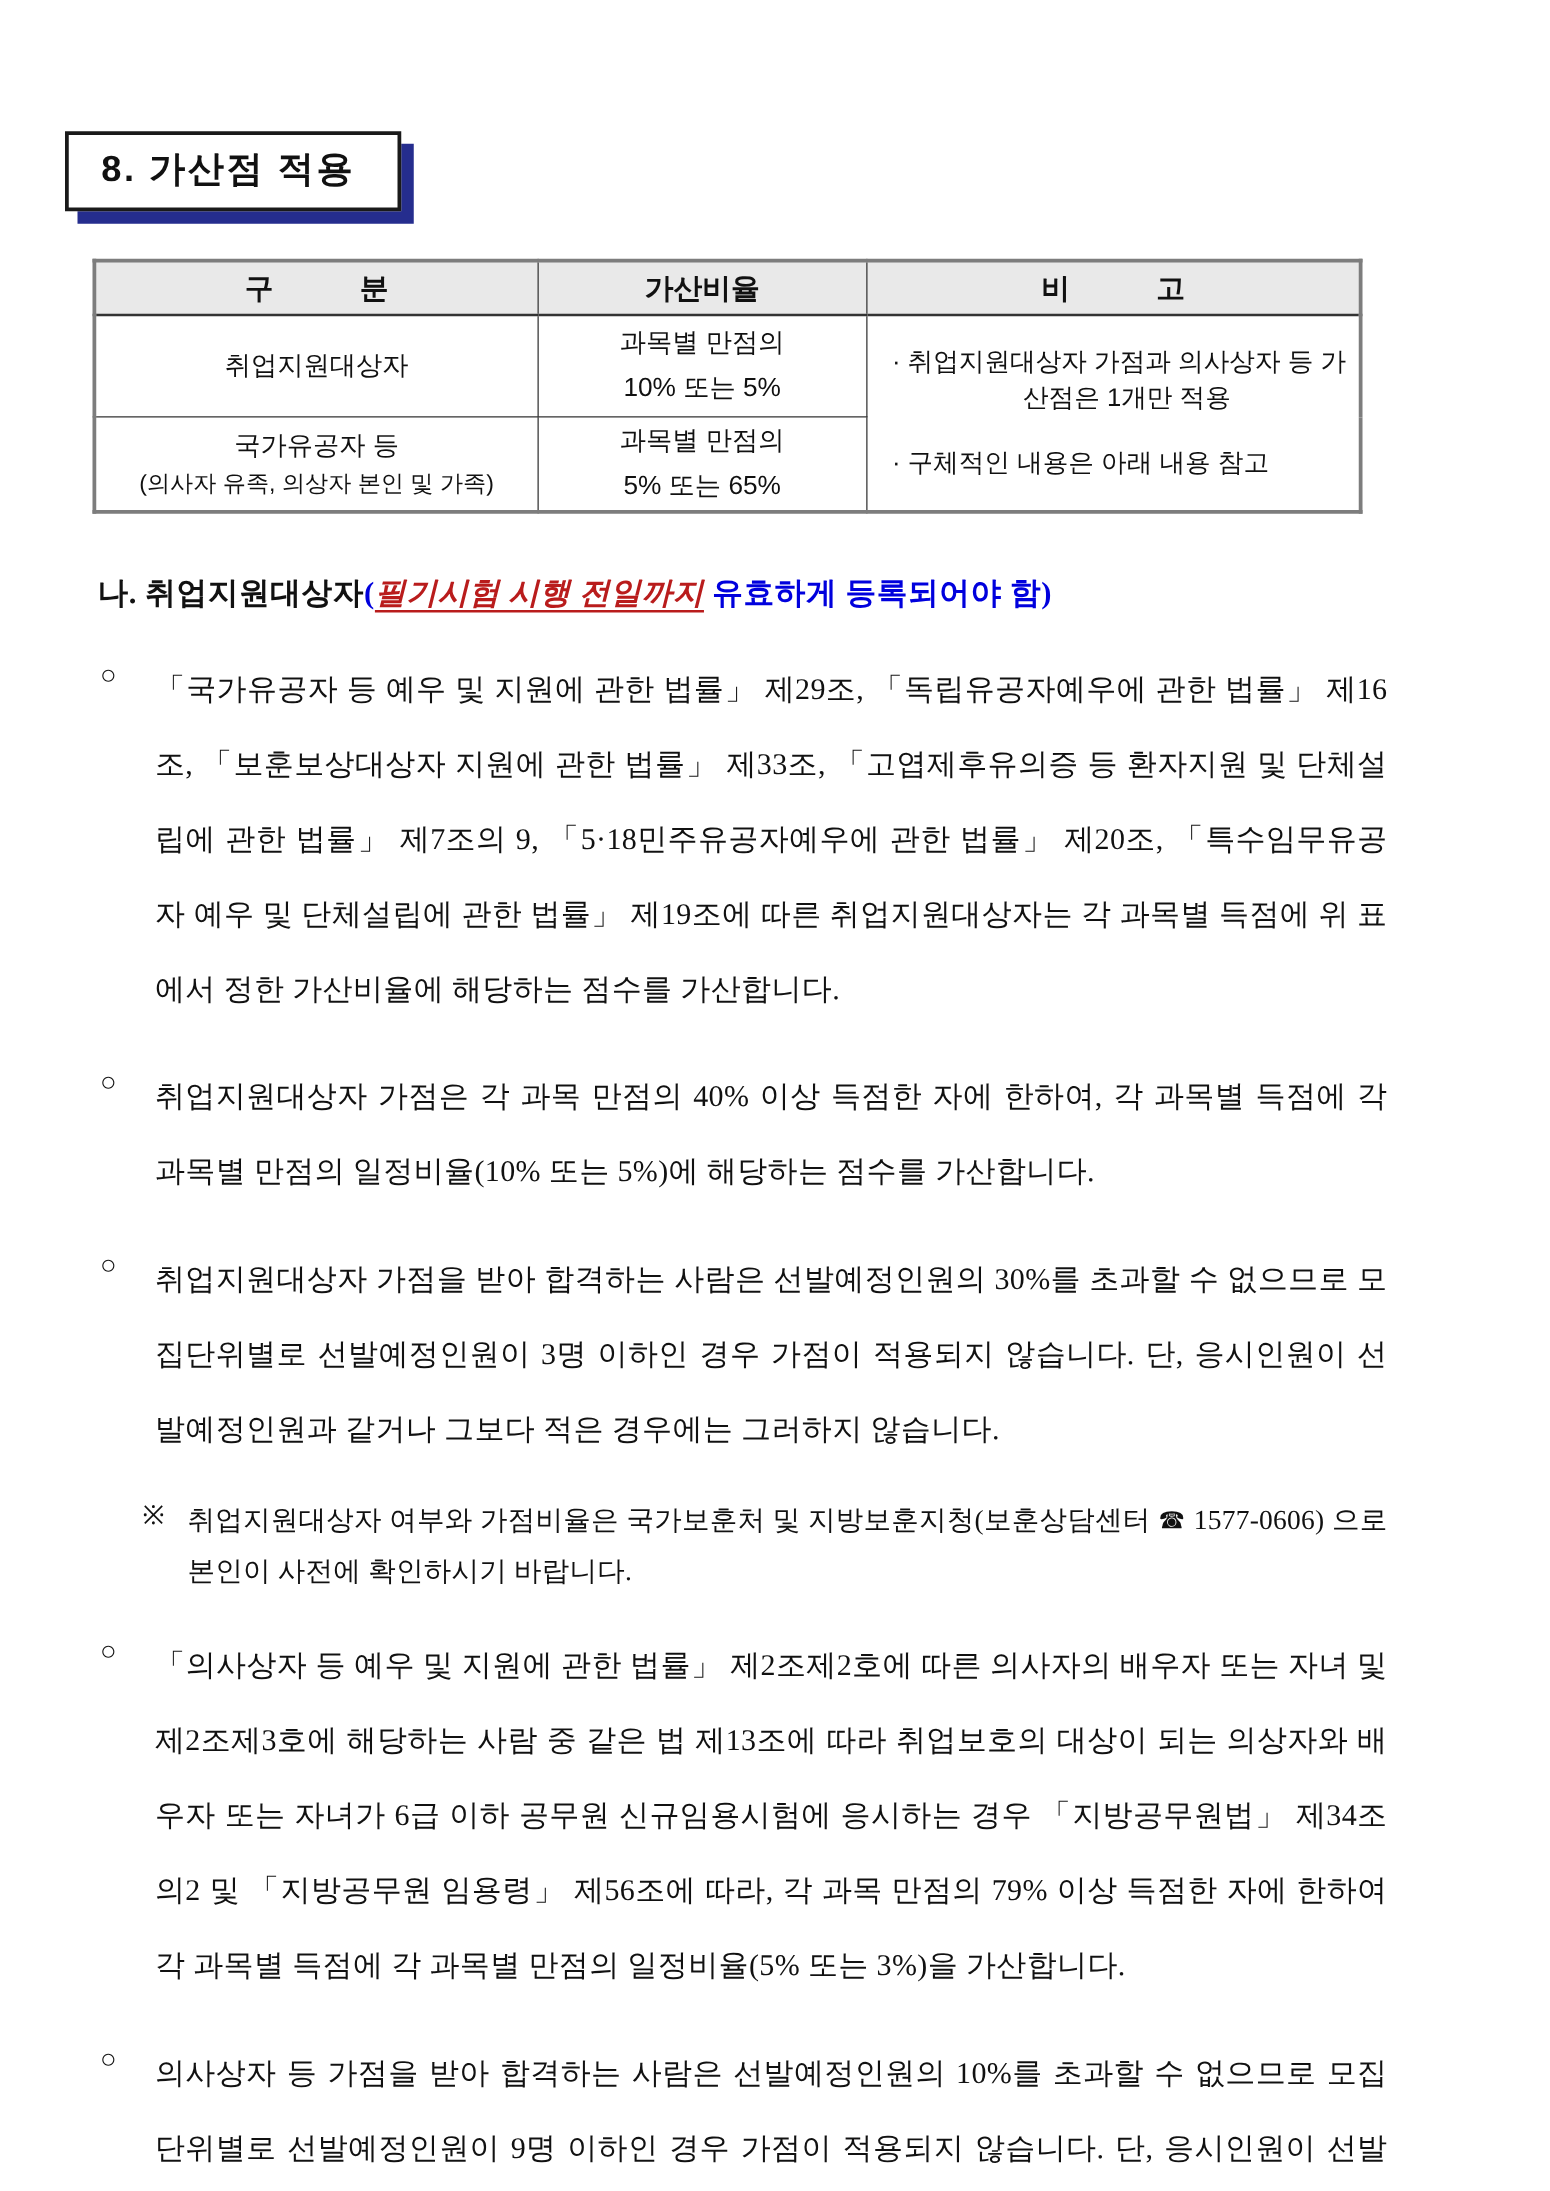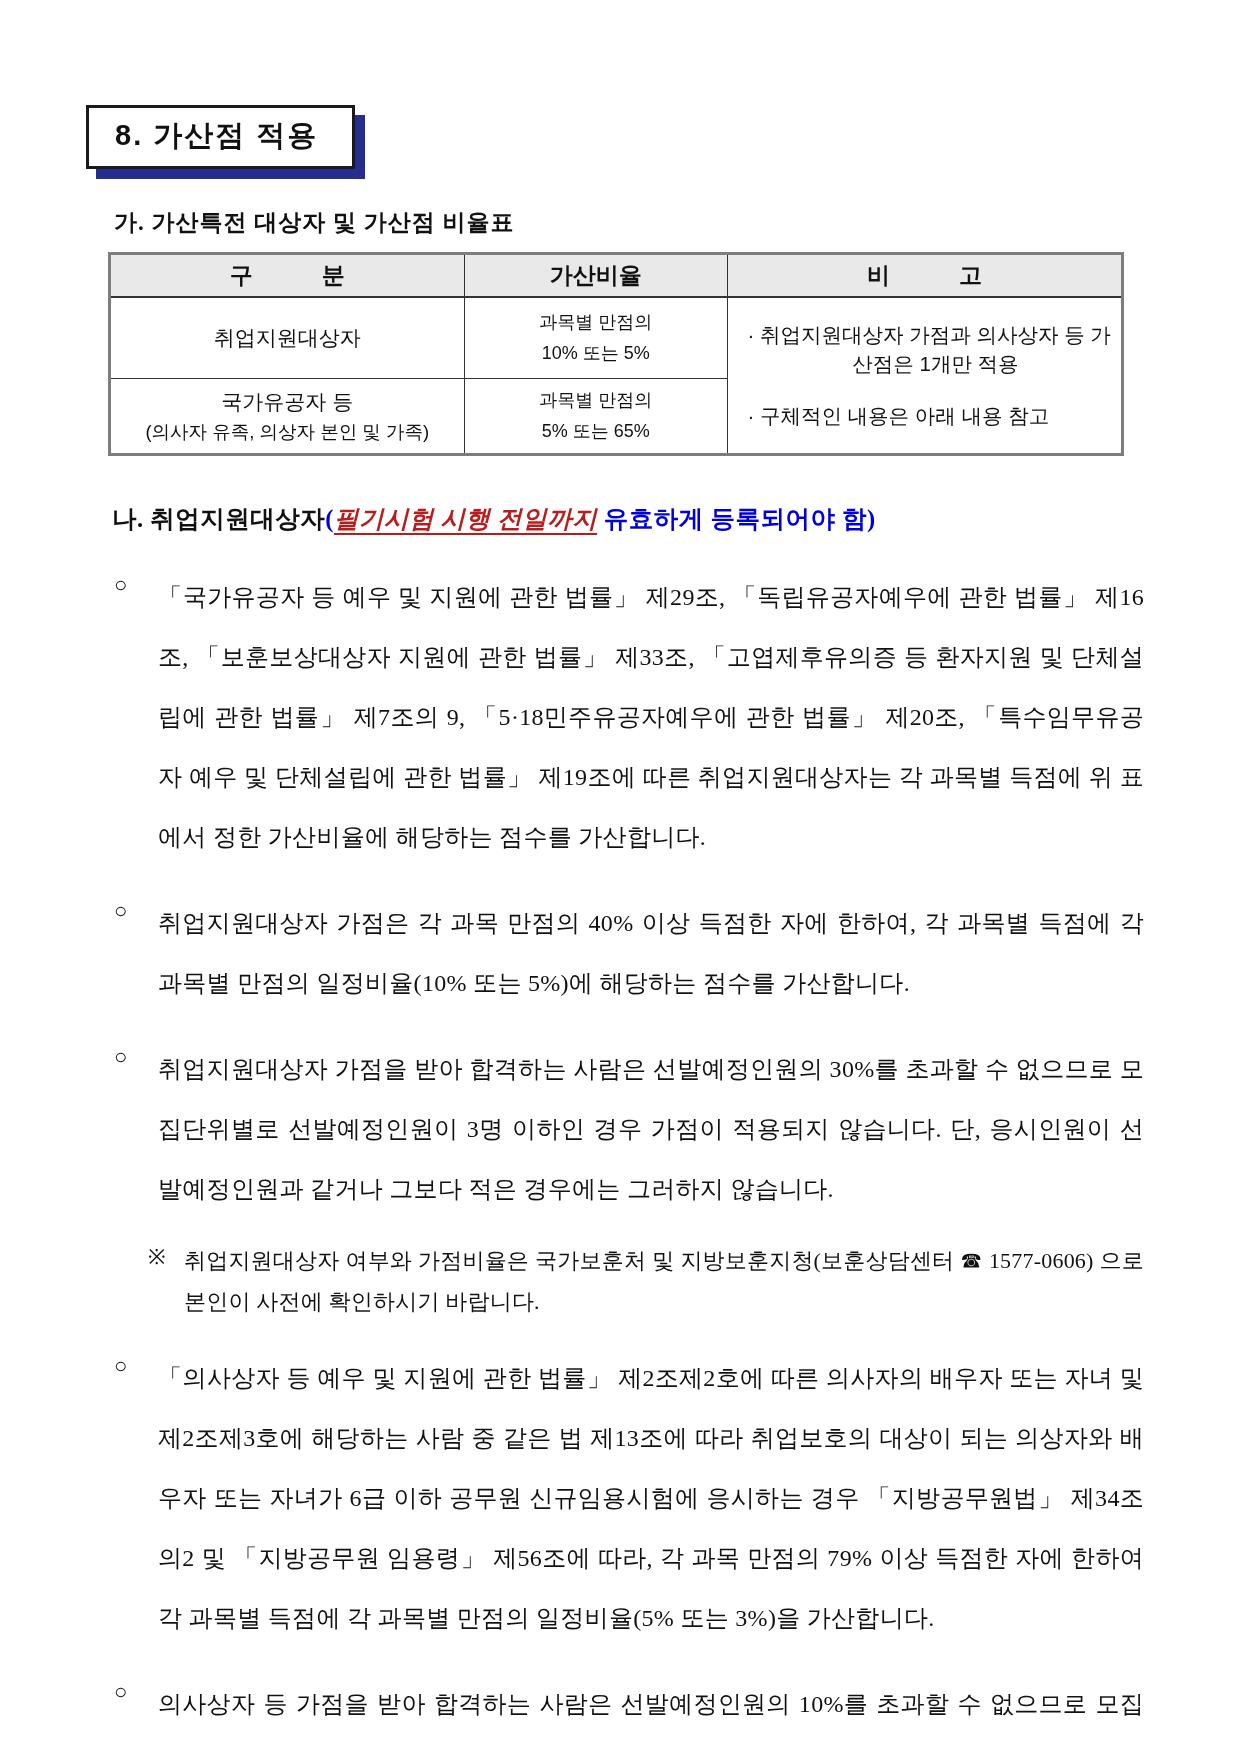--- a/index.html
+++ b/index.html
@@ -7,21 +7,21 @@
   body {
     width: 1240px;
     height: 1753px;
     font-family: "Liberation Serif", serif;
     color: #111111;
     overflow: hidden;
   }
   .page {
     width: 1168px;
     height: 1753px;
-    padding: 105px 100px 0 86px;
+    padding: 105px 100px 0 52px;
     display: flex;
     flex-direction: column;
   }
 
   
   .title-box {
     display: inline-block;
     align-self: flex-start;
     border: 3px solid #1a1a1a;
     background: #ffffff;
@@ -61,21 +61,21 @@
     font-weight: bold;
     font-size: 23px;
     height: 43px;
     border-bottom: 2px solid #333333;
   }
   .col-cat   { width: 35%; }
   .col-ratio { width: 26%; }
   .col-rem   { width: 39%; }
   td.cat { font-size: 21px; height: 82px; line-height: 1.5; }
   td.cat .cat-sub { font-size: 18.5px; }
-  td.ratio { font-size: 18px; line-height: 1.7; }
+  td.ratio { font-size: 21px; line-height: 1.7; }
   td.remarks {
     text-align: left;
     padding: 14px 10px 14px 14px;
     font-size: 20.5px;
     line-height: 1.45;
   }
   .remark { display: flex; margin-bottom: 22px; }
   .remark:last-child { margin-bottom: 0; }
   .remark .rmarker { width: 18px; flex: 0 0 18px; }
   tr.row2 td.cat { height: 76px; }
@@ -136,21 +136,20 @@
 </style>
 </head>
 <body>
 
 <div class="page">
 
   <div class="title-box">
     <span>8. 가산점 적용</span>
   </div>
 
-  <h2 class="sub-heading">가. 가산특전 대상자 및 가산점 비율표</h2>
 
   <table class="ratio-table">
     <colgroup>
         <col class="col-cat">
         <col class="col-ratio">
         <col class="col-rem">
       </colgroup>
     <thead>
       <tr>
         <th>구　　　분</th>

